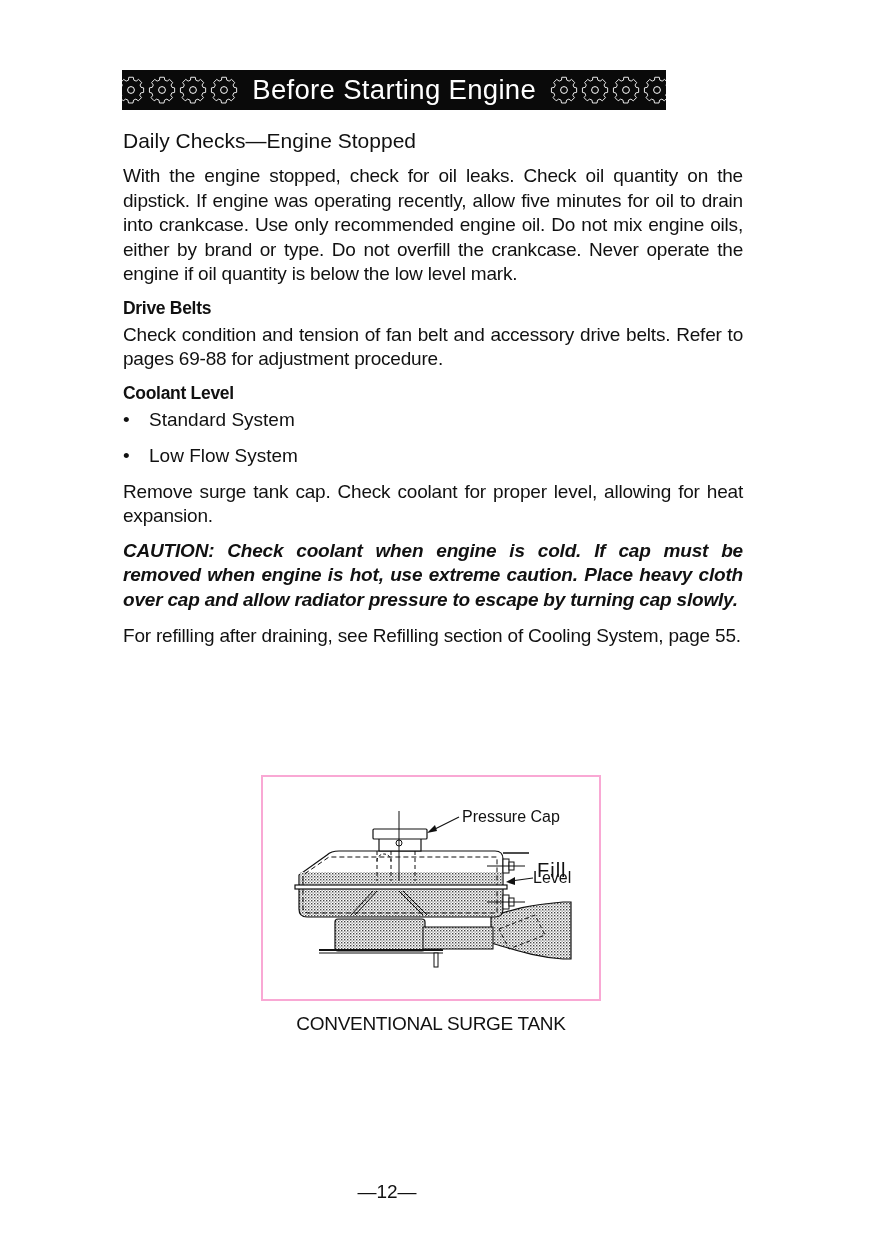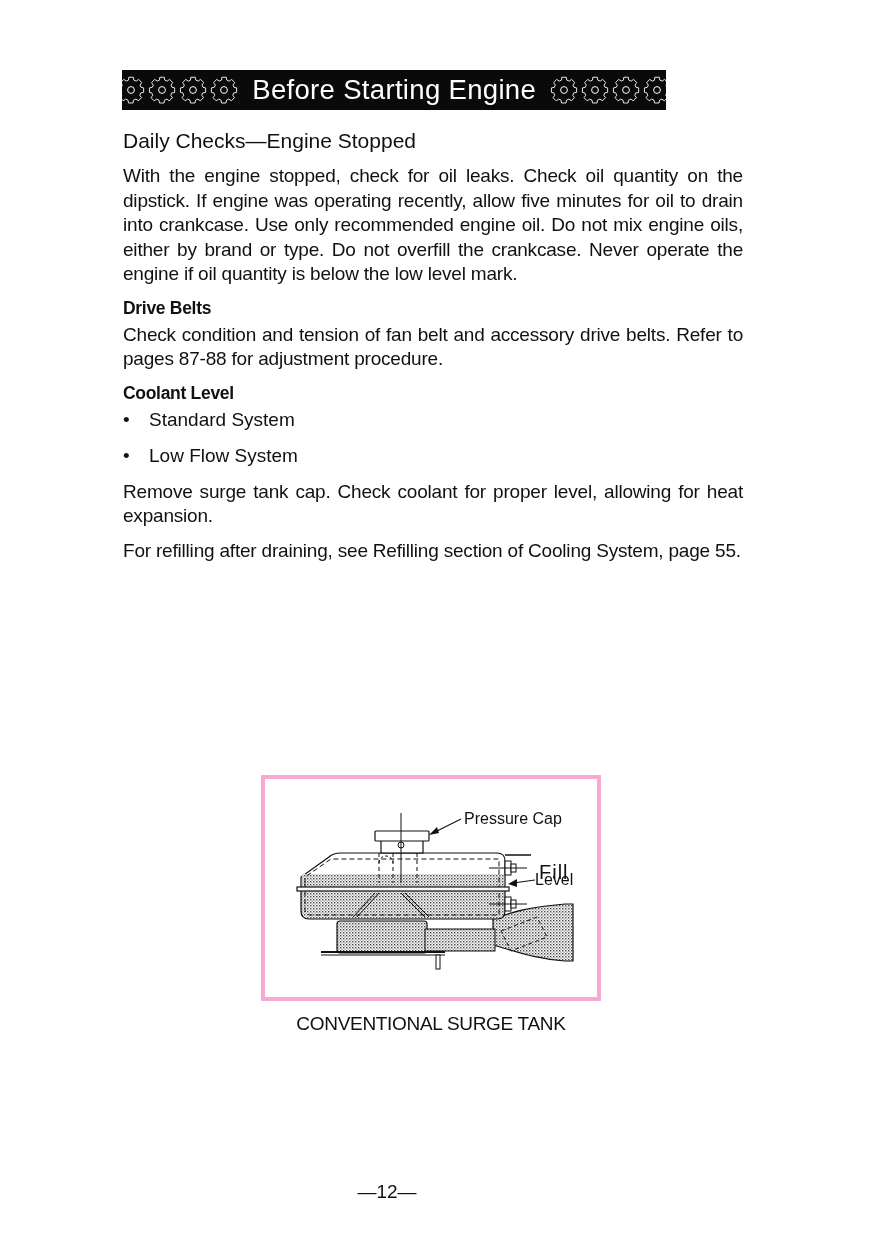--- a/index.html
+++ b/index.html
@@ -19,21 +19,21 @@
   .h2 { font-size: 17.5px; font-weight: bold; margin: 0 0 4px 0; line-height: 22px; letter-spacing: -0.3px; }
   p { margin: 0; font-size: 19px; line-height: 24.5px; text-align: justify; letter-spacing: -0.2px; }
   .block { margin-bottom: 10px; }
   .bullets { list-style: none; padding: 0; margin: 0 0 10px 0; }
   .bullets li { font-size: 19px; line-height: 24px; margin-bottom: 12px; display: flex; }
   .bullets li .dot { width: 26px; display: inline-block; }
   .caution { font-weight: bold; font-style: italic; font-size: 19px; line-height: 24.5px;
              text-align: justify; margin-bottom: 12px; letter-spacing: -0.2px; }
 
   .figure { position: absolute; left: 261px; top: 775px; width: 340px; height: 226px;
-            border: 4px solid #f9a8d4; box-sizing: border-box; }
+            border: 2px solid #f9a8d4; box-sizing: border-box; }
   .fig-caption { position: absolute; left: 261px; top: 1013px; width: 340px; text-align: center;
                  font-size: 19px; letter-spacing: -0.3px; }
   .page-num { position: absolute; left: 0; width: 774px; top: 1181px; text-align: center; font-size: 19px; }
 </style>
 </head>
 <body>
 
 <div class="banner">
   <div class="gears">
     <span class="gear">
@@ -101,34 +101,35 @@
       </span>
   </div>
 </div>
 
 <div class="content">
   <div class="h1"><b>Daily Checks</b><span>—Engine Stopped</span></div>
 
   <p class="block">With the engine stopped, check for oil leaks. Check oil quantity on the dipstick. If engine was operating recently, allow five minutes for oil to drain into crankcase. Use only recommended engine oil. Do not mix engine oils, either by brand or type. Do not overfill the crankcase. Never operate the engine if oil quantity is below the low level mark.</p>
 
   <div class="h2">Drive Belts</div>
-  <p class="block">Check condition and tension of fan belt and accessory drive belts. Refer to pages 87-88 for adjustment procedure.</p>
+  <p class="block">Check condition and tension of fan belt and accessory drive belts. Refer to pages 69-88 for adjustment procedure.</p>
 
   <div class="h2">Coolant Level</div>
   <ul class="bullets">
     <li>
         <span class="dot">•</span>
         <span>Standard System</span>
       </li>
     <li>
         <span class="dot">•</span>
         <span>Low Flow System</span>
       </li>
   </ul>
   <p class="block">Remove surge tank cap. Check coolant for proper level, allowing for heat expansion.</p>
+  <div class="caution">CAUTION: Check coolant when engine is cold. If cap must be removed when engine is hot, use extreme caution. Place heavy cloth over cap and allow radiator pressure to escape by turning cap slowly.</div>
   <p>For refilling after draining, see Refilling section of Cooling System, page 55.</p>
 </div>
 
 <div class="figure">
   <svg width="336" height="222" viewBox="0 0 336 222" style="position:absolute;left:0;top:0;">
     <defs>
       <pattern id="stip" width="3" height="3" patternUnits="userSpaceOnUse">
         <rect width="3" height="3" fill="#fff"></rect>
         <rect x="0" y="0" width="1.4" height="1.4" fill="#444"></rect>
         <rect x="1.5" y="1.5" width="1.2" height="1.2" fill="#777"></rect>

